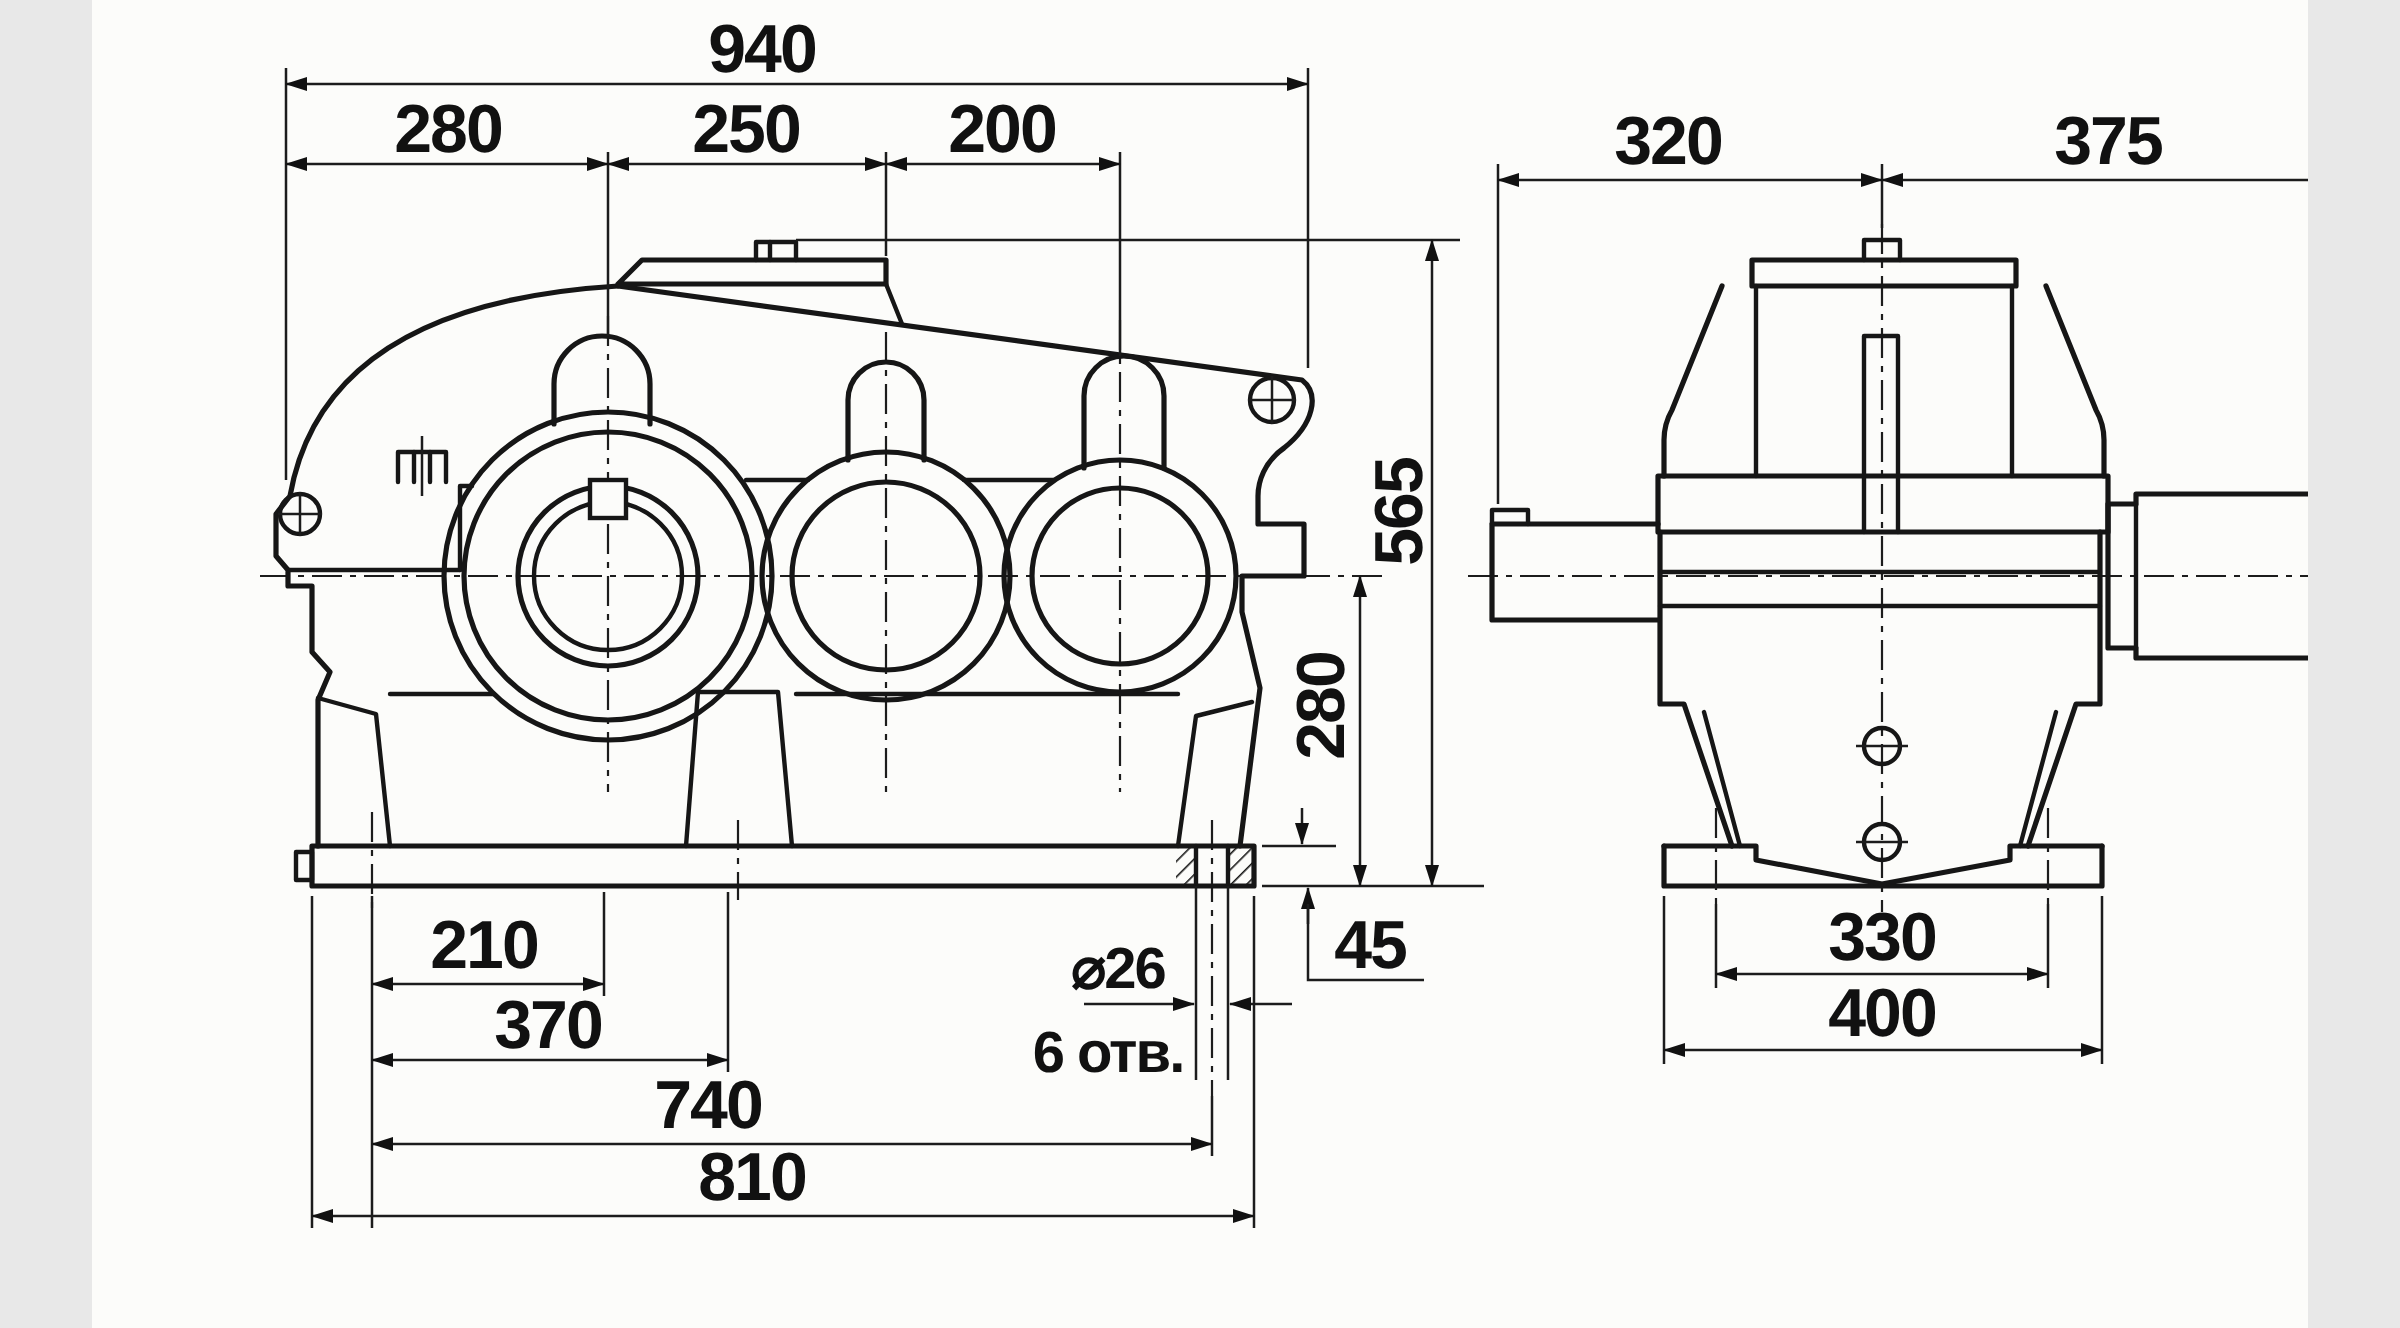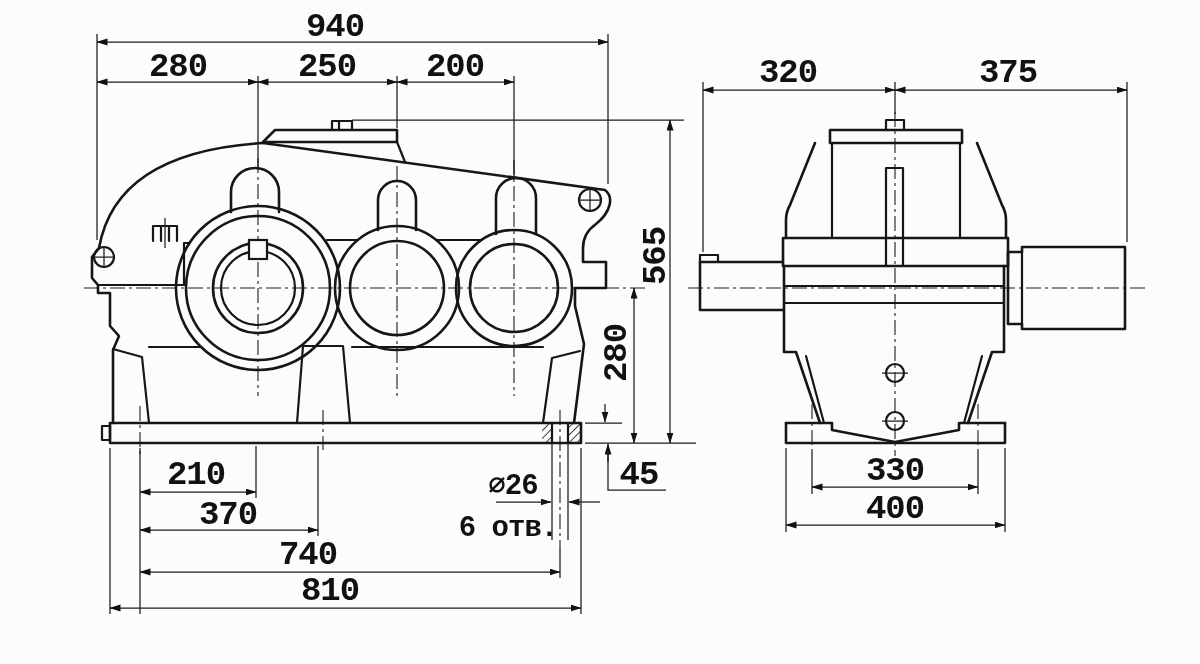--- a/index.html
+++ b/index.html
@@ -1,19 +1,19 @@
 <!DOCTYPE html>
 <html><head>
 <meta charset="utf-8">
 <style>
   html,body{margin:0;padding:0;background:#e8e8e8;}
   .canvas{
-    position:relative;width:1200px;height:664px;margin:0 auto;
+    position:relative;width:1108px;height:664px;margin:0 auto;
     background:#fcfcfa;overflow:hidden;
-    font-family:Liberation Mono, monospace;
+    font-family:Liberation Sans, sans-serif;
   }
   svg{display:block;}
   .obj{stroke:#161616;stroke-width:2.6;fill:none;stroke-linecap:round;stroke-linejoin:round;}
   .obj2{stroke:#161616;stroke-width:2.2;fill:none;stroke-linecap:round;stroke-linejoin:round;}
   .thin{stroke:#1c1c1c;stroke-width:1.25;fill:none;}
   .cl{stroke:#1c1c1c;stroke-width:1.1;fill:none;stroke-dasharray:15 4 3 4;}
   .dimtxt{fill:#111;font-weight:bold;font-size:34px;letter-spacing:-1px;}
   .dimtxt2{fill:#111;font-weight:bold;font-size:29px;letter-spacing:-1px;}
   .mid{text-anchor:middle;}
 </style>

